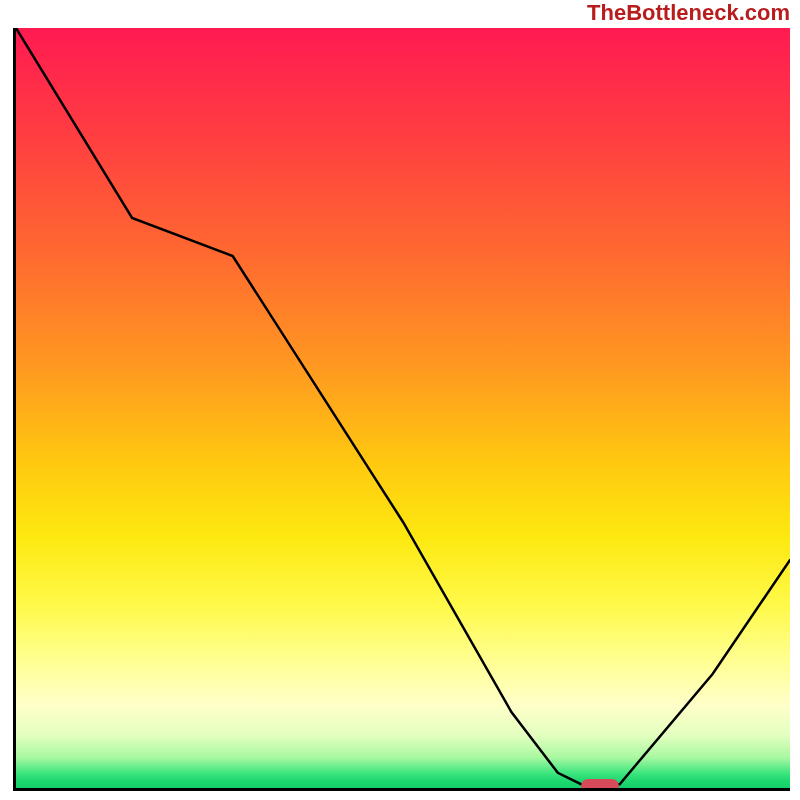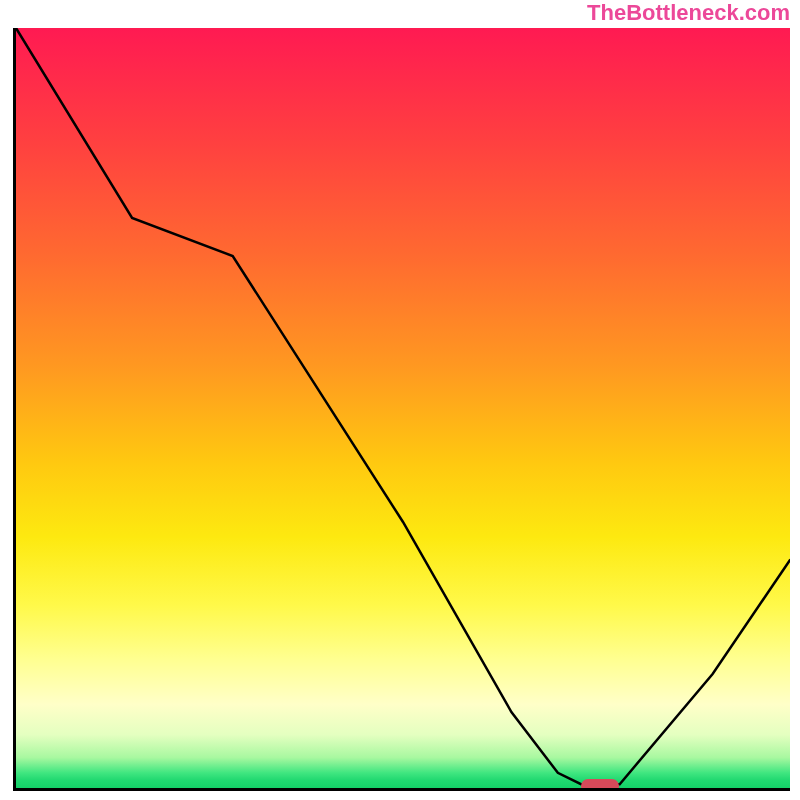--- a/index.html
+++ b/index.html
@@ -14,21 +14,21 @@
     position: relative;
     width: 800px;
     height: 800px;
   }
   .watermark {
     position: absolute;
     top: 0;
     right: 10px;
     font-size: 22px;
     font-weight: bold;
-    color: #ec4899;
+    color: #b91c1c;
     z-index: 10;
   }
   .plot-area {
     position: absolute;
     left: 13px;
     top: 28px;
     width: 774px;
     height: 760px;
     border-left: 3px solid #000;
     border-bottom: 3px solid #000;

